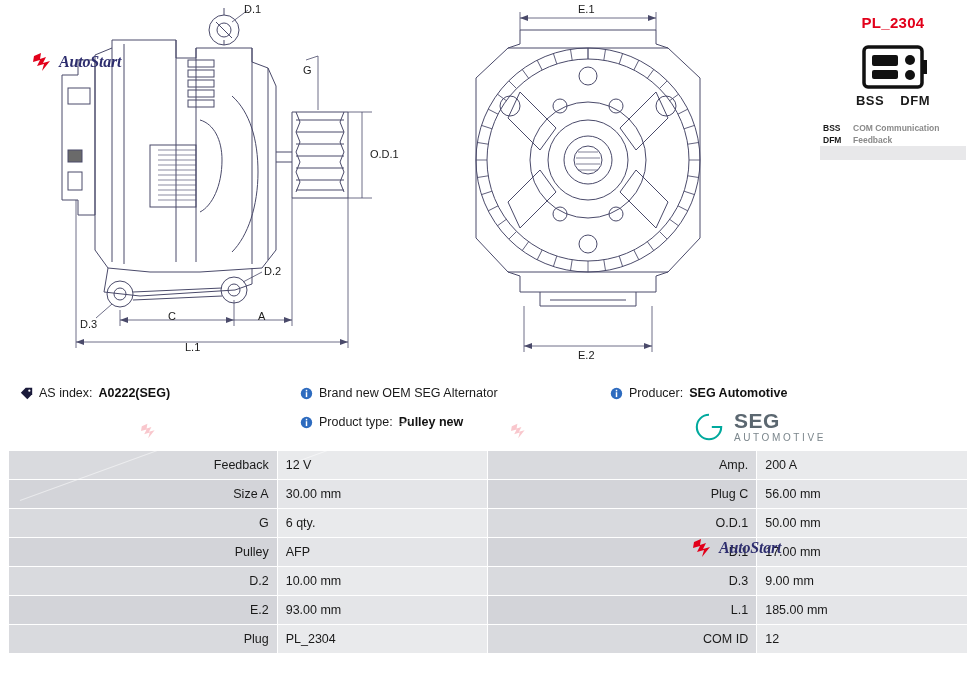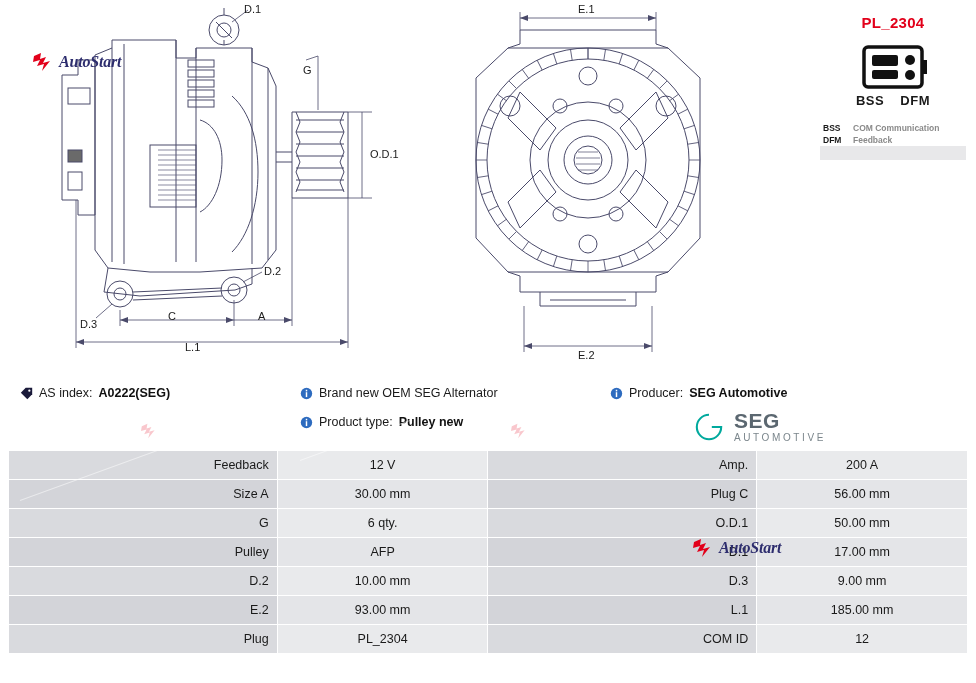--- a/index.html
+++ b/index.html
@@ -165,21 +165,21 @@
     border: 1px solid #ffffff;
   }
   .spec .k {
     background: #d9dade;
     text-align: right;
     width: 215px;
     color: #1a1a1a;
   }
   .spec .v {
     background: #e9eaec;
-    text-align: center;
+    text-align: left;
     width: 165px;
     color: #1a1a1a;
     position: relative;
     margin-left: 40px;
   }
   .spec tr:nth-child(even) .k { background: #d3d4d9; }
   .spec tr:nth-child(even) .v { background: #e4e5e8; }
 
   
   .wm {

